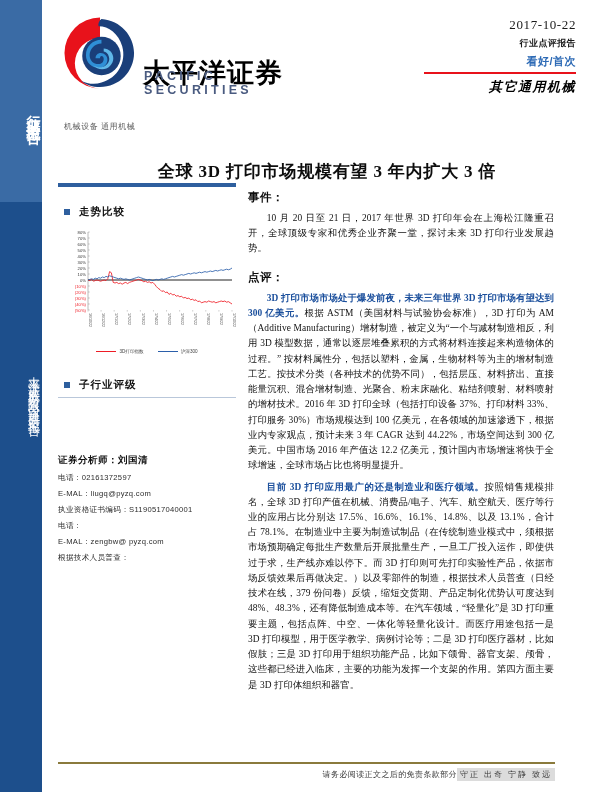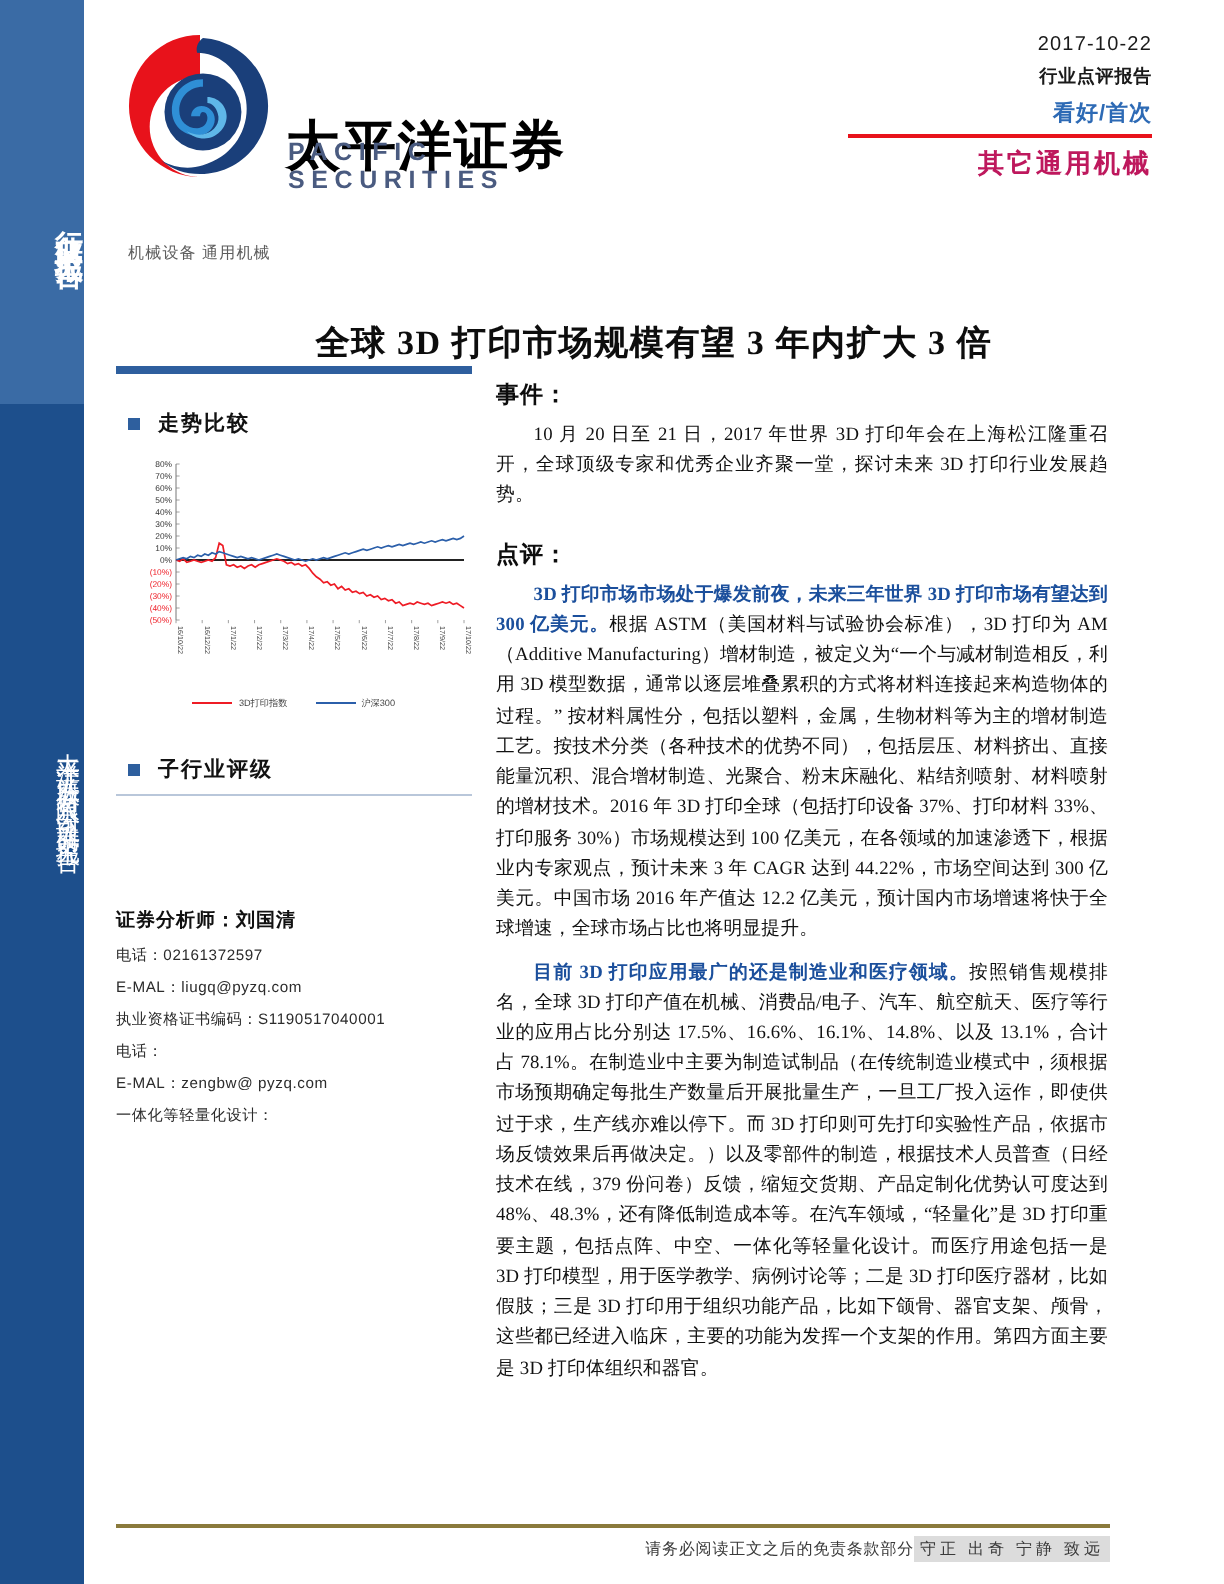--- a/index.html
+++ b/index.html
@@ -42,37 +42,37 @@
     font-size: 27px; font-weight: bold; color: #000000; letter-spacing: 1px; margin-top: 19px;
   }
   .logo-en {
     position: absolute; left: 81px; top: 55px;
     font-family: "Liberation Sans", "DejaVu Sans", sans-serif;
     font-size: 12.5px; font-weight: bold; color: #4a5b80; letter-spacing: 3.3px;
   }
 
   .hdr-right { position: absolute; right: 36px; top: 17px; width: 190px; text-align: right; }
   .hdr-date {
-    font-family: Liberation Sans, sans-serif;
-    font-size: 10px; color: #1a1a1a; letter-spacing: .6px;
+    font-family: Liberation Serif, serif;
+    font-size: 13px; color: #1a1a1a; letter-spacing: .6px;
   }
   .hdr-type {
     margin-top: 4px;
     font-family: "Liberation Sans", "DejaVu Sans", sans-serif;
     font-size: 9px; color: #1a1a1a; font-weight: bold; letter-spacing: .4px;
   }
   .hdr-rating {
     margin-top: 4px;
     font-family: "Liberation Sans", "DejaVu Sans", sans-serif;
     font-size: 11px; color: #2d6ab5; font-weight: bold; letter-spacing: .5px;
   }
   .hdr-rule { margin-top: 3px; height: 2.4px; background: #e8121b; width: 152px; margin-left: auto; }
   .hdr-sector {
     margin-top: 4px;
-    font-size: 13px; color: #be185d; font-weight: bold; letter-spacing: 1.5px;
+    font-size: 13px; color: #000000; font-weight: bold; letter-spacing: 1.5px; font-style: italic;
   }
 
   
   .breadcrumb {
     position: absolute; left: 64px; top: 121px;
     font-size: 8px; color: #5e5e5e; letter-spacing: .6px;
   }
 
   
   .doc-title {
@@ -262,21 +262,21 @@
     <div class="sec-rule"></div>
     <div class="rating-pad"></div>
 
     <div class="analyst">
       <div class="an-name">证券分析师：刘国清</div>
       <div class="an-row">电话：02161372597</div>
       <div class="an-row">E-MAL：liugq@pyzq.com</div>
       <div class="an-row">执业资格证书编码：S1190517040001</div>
       <div class="an-row">电话：</div>
       <div class="an-row">E-MAL：zengbw@ pyzq.com</div>
-      <div class="an-row">一体化等轻量化设计：</div>
+      <div class="an-row">根据技术人员普查：</div>
     </div>
   </div>
 
   <div class="col-right">
     <div class="r-head">事件：</div>
     <div class="r-para">10 月 20 日至 21 日，2017 年世界 3D 打印年会在上海松江隆重召开，全球顶级专家和优秀企业齐聚一堂，探讨未来 3D 打印行业发展趋势。</div>
     <div class="gap-md"></div>
     <div class="r-head">点评：</div>
     <div class="r-para">
       <b>3D 打印市场市场处于爆发前夜，未来三年世界 3D 打印市场有望达到 300 亿美元。</b><span>根据 ASTM（美国材料与试验协会标准），3D 打印为 AM（Additive Manufacturing）增材制造，被定义为“一个与减材制造相反，利用 3D 模型数据，通常以逐层堆叠累积的方式将材料连接起来构造物体的过程。” 按材料属性分，包括以塑料，金属，生物材料等为主的增材制造工艺。按技术分类（各种技术的优势不同），包括层压、材料挤出、直接能量沉积、混合增材制造、光聚合、粉末床融化、粘结剂喷射、材料喷射的增材技术。2016 年 3D 打印全球（包括打印设备 37%、打印材料 33%、打印服务 30%）市场规模达到 100 亿美元，在各领域的加速渗透下，根据业内专家观点，预计未来 3 年 CAGR 达到 44.22%，市场空间达到 300 亿美元。中国市场 2016 年产值达 12.2 亿美元，预计国内市场增速将快于全球增速，全球市场占比也将明显提升。</span>

